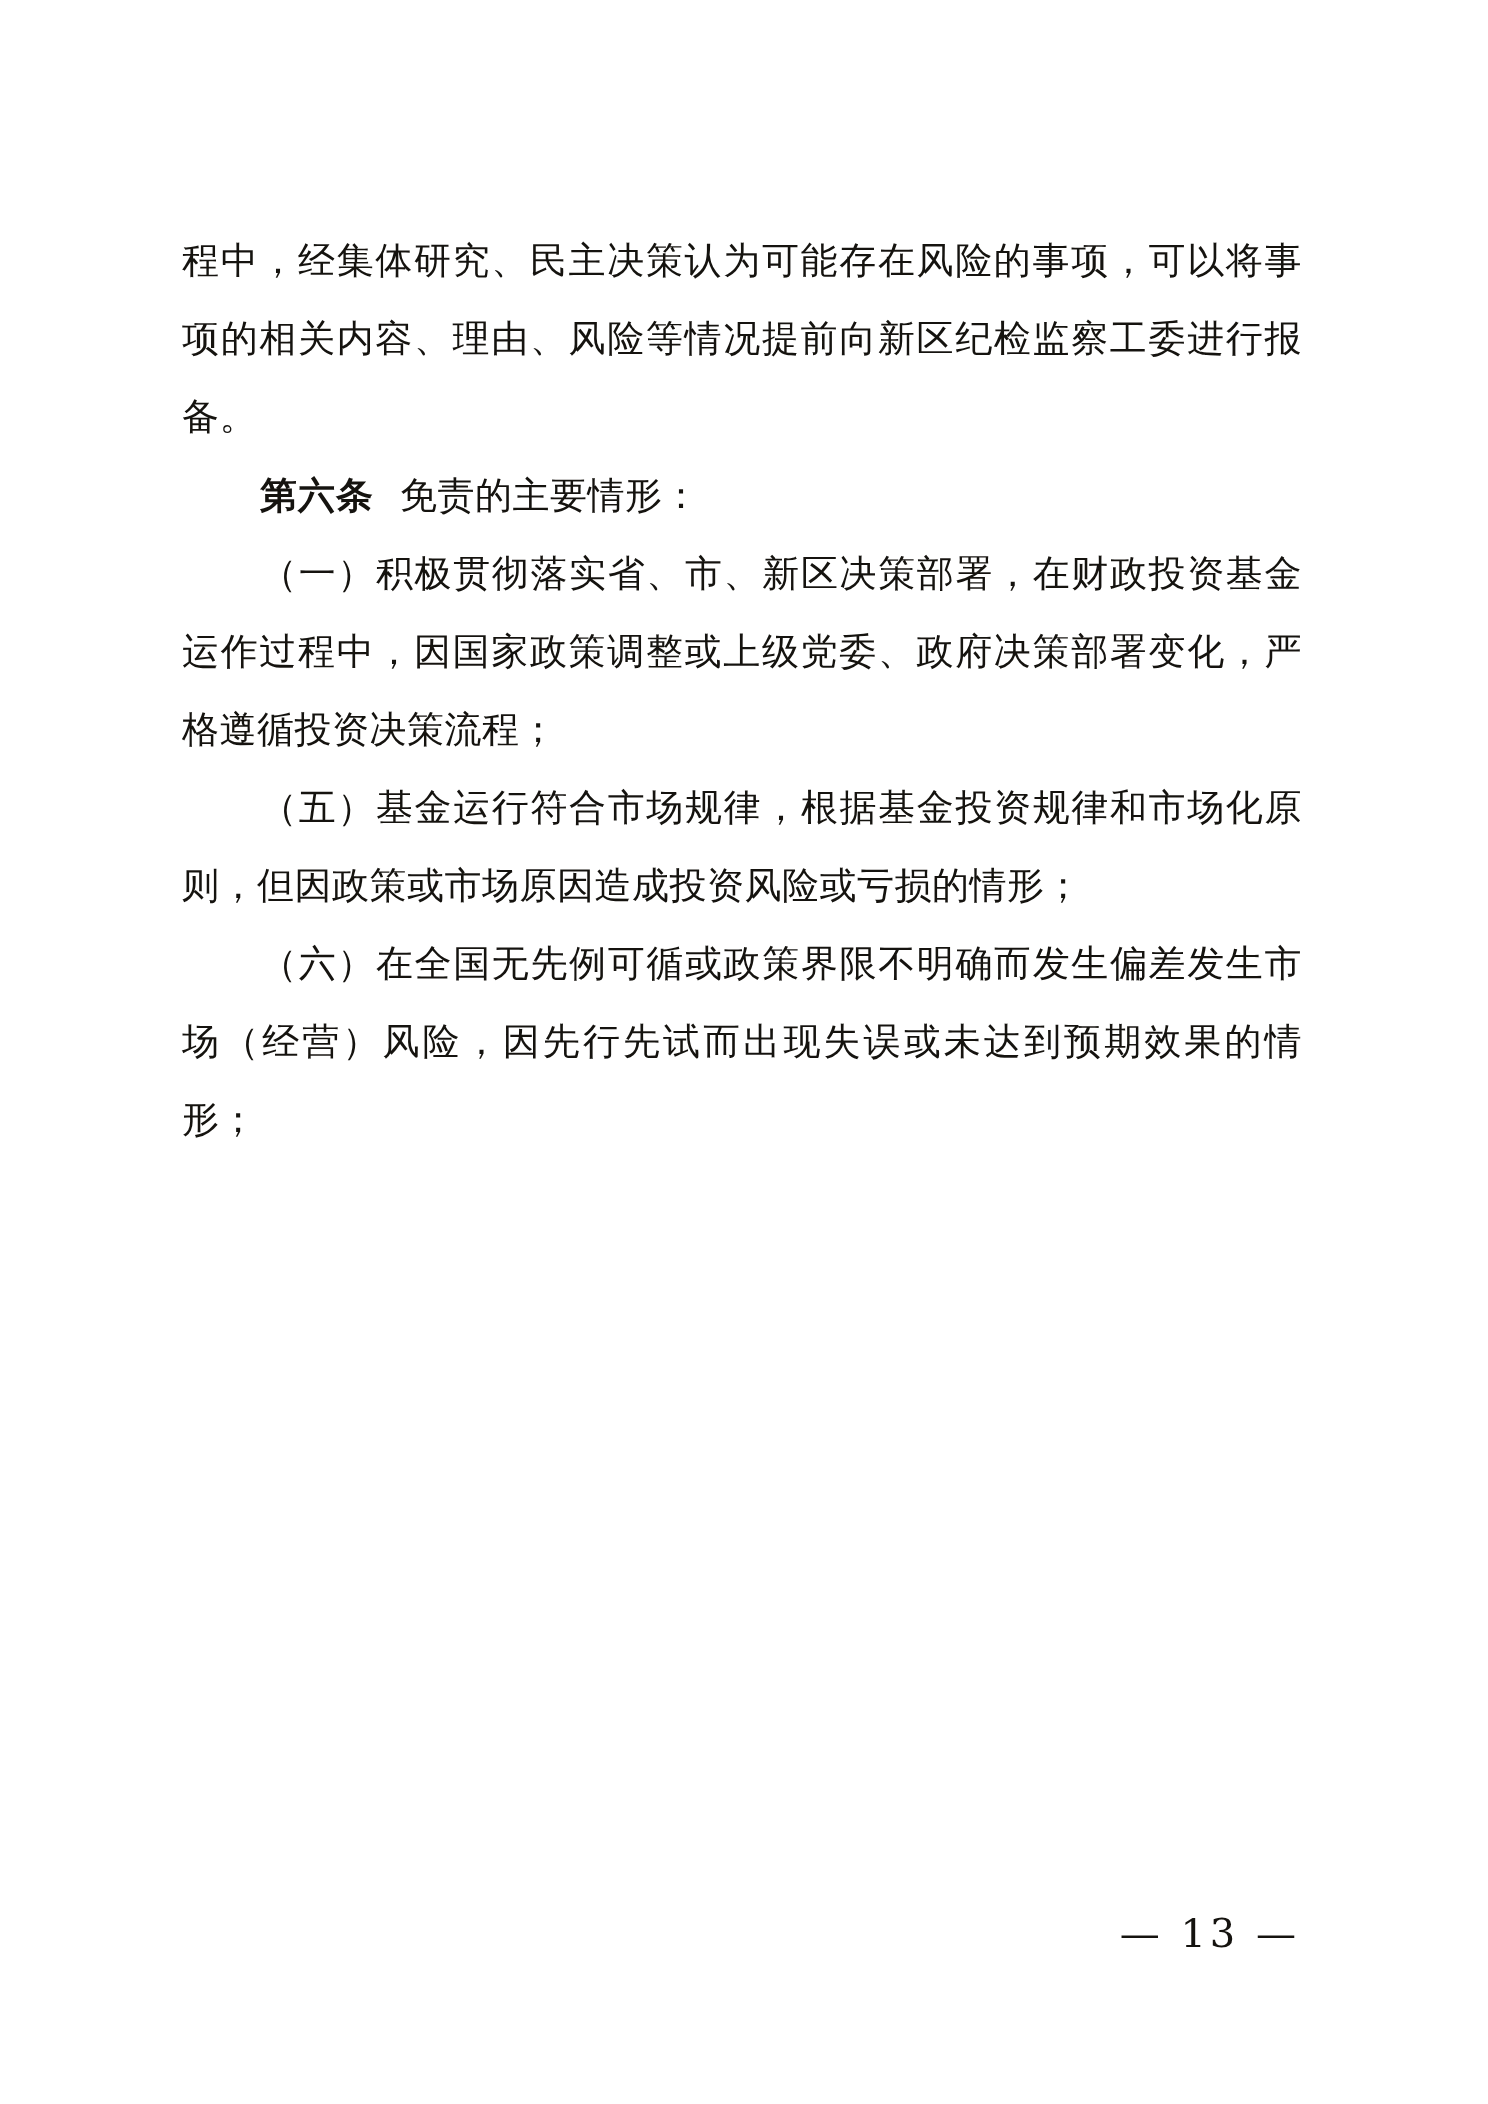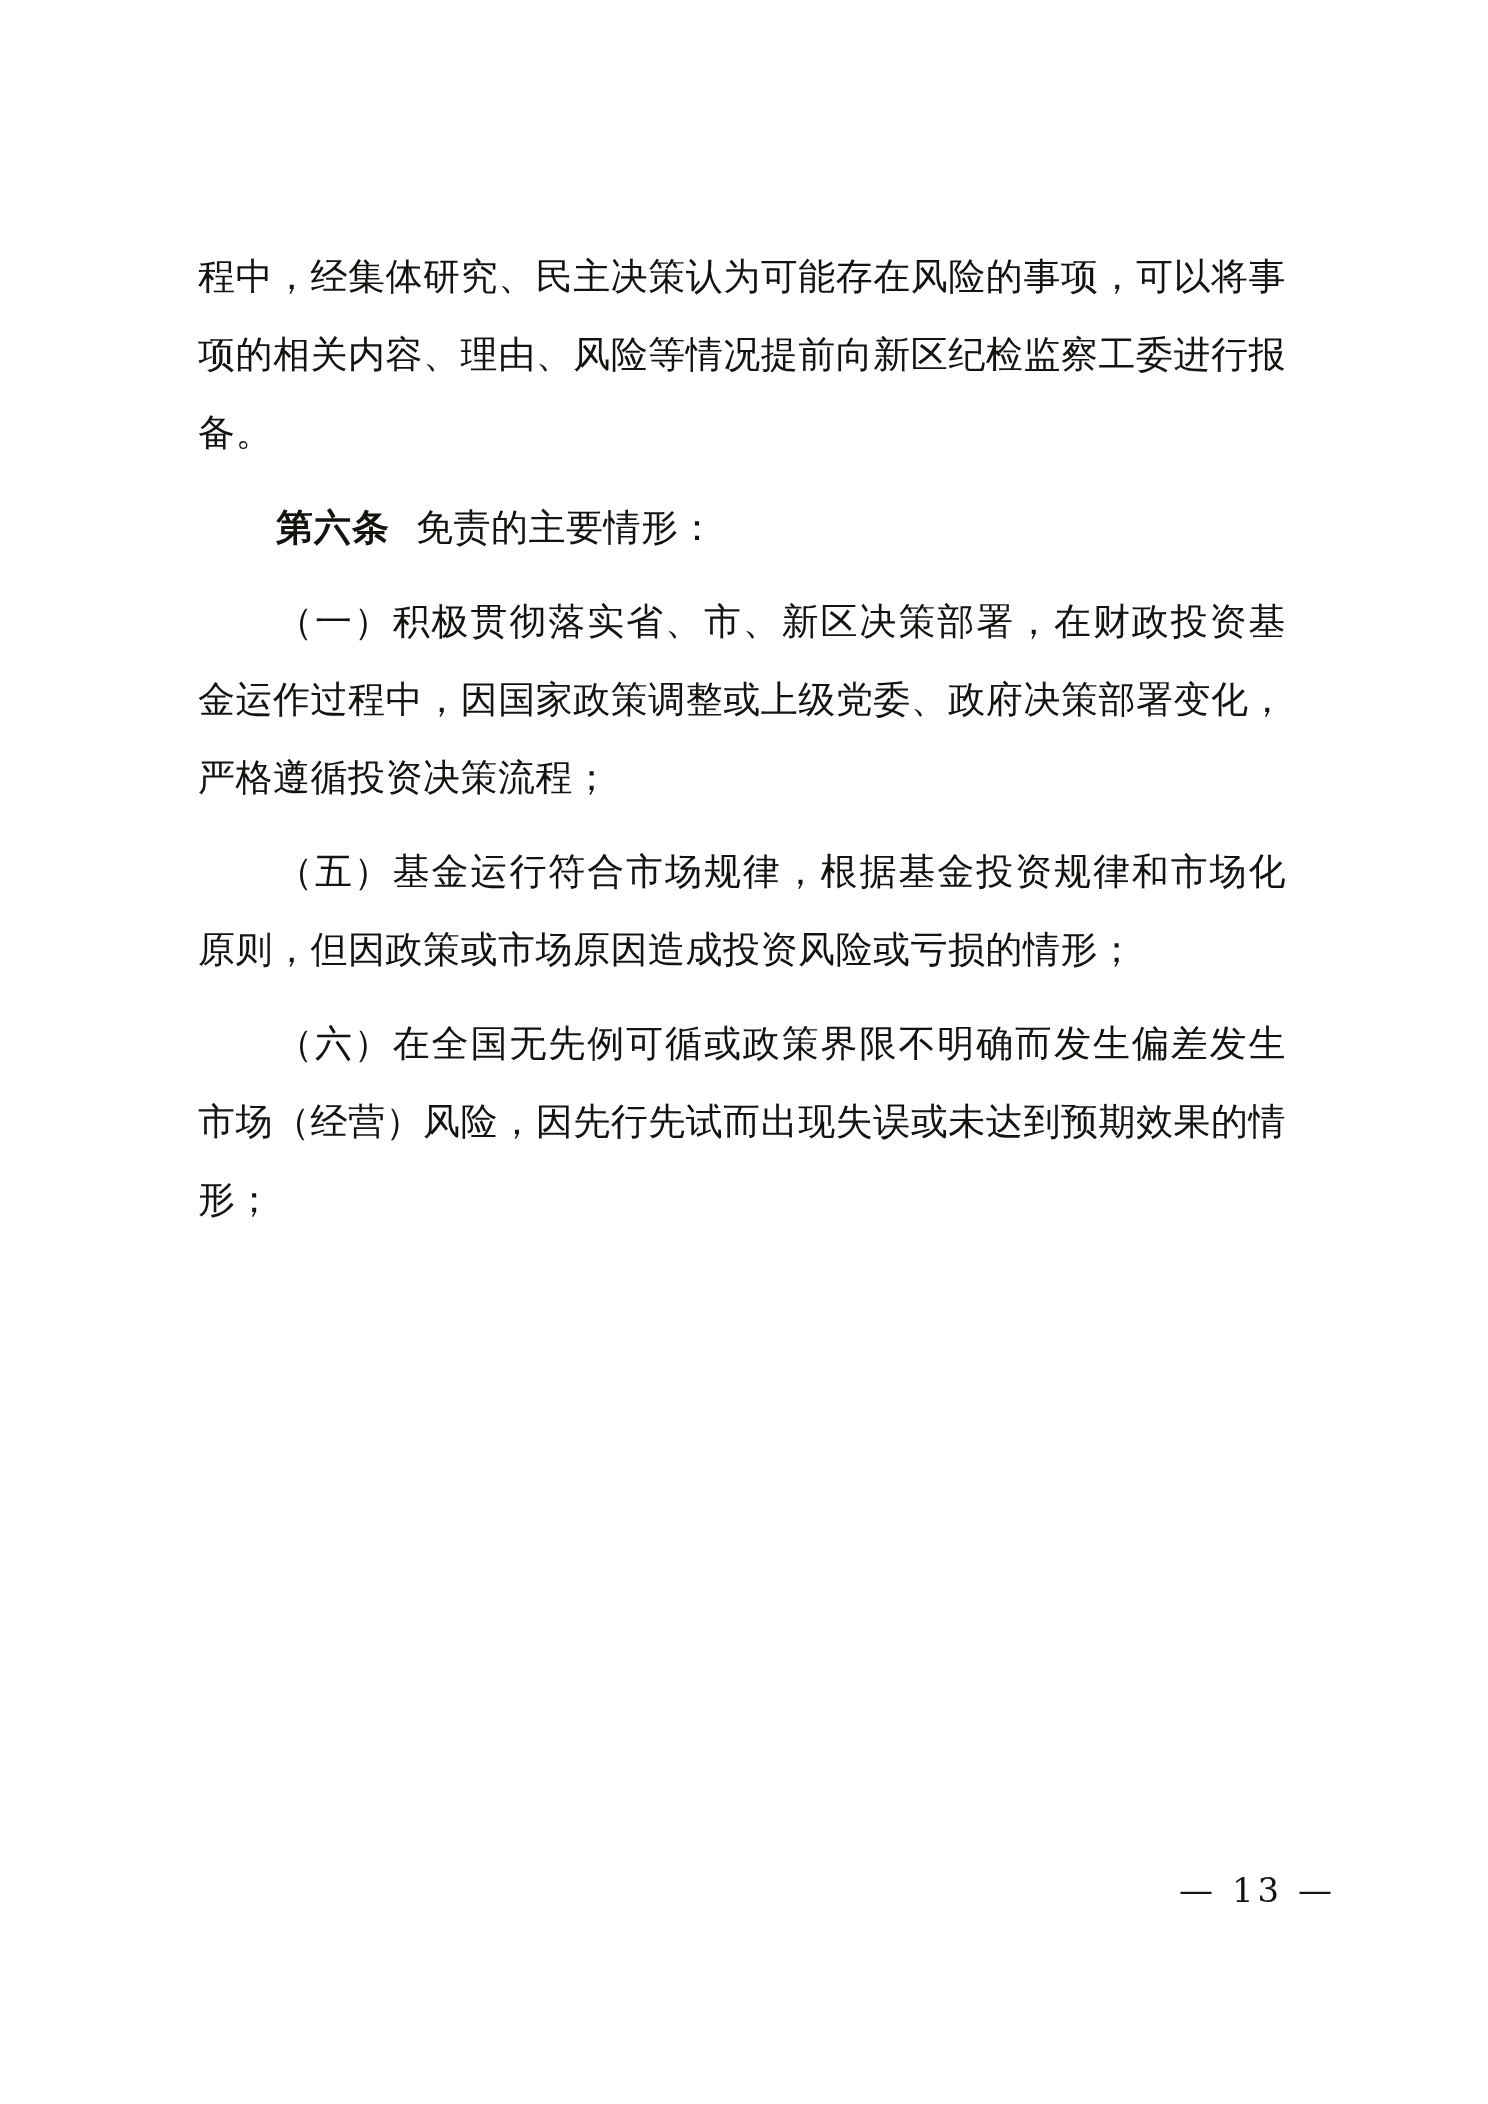--- a/index.html
+++ b/index.html
@@ -23,21 +23,21 @@
     height: 2104px;
     background: #ffffff;
   }
   .body-area {
     position: absolute;
     left: 182px;
     top: 222px;
     width: 1120px;
   }
   p.para {
-    margin: 16px;
+    margin: 0;
     font-size: 37px;
     line-height: 78px;
     text-align: justify;
     text-justify: inter-ideograph;
     letter-spacing: 0.5px;
     color: #15130f;
     font-family: "DejaVu Serif", "Liberation Serif", serif;
   }
   p.indent {
     text-indent: 78px;
@@ -46,28 +46,27 @@
     font-weight: bold;
     letter-spacing: 1px;
   }
   .gap-sm {
     display: inline-block;
     width: 26px;
   }
   .page-number {
     position: absolute;
     left: 0;
-    top: 1870px;
+    top: 1910px;
     width: 1300px;
     text-align: right;
-    font-size: 34px;
+    font-size: 40px;
     color: #15130f;
     letter-spacing: 4px;
     font-family: "DejaVu Serif", "Liberation Serif", serif;
-    padding-left: 36px;
   }
 </style>
 </head>
 <body>
 
 <div class="page">
 
   <div class="body-area">
 
     <p class="para">程中，经集体研究、民主决策认为可能存在风险的事项，可以将事项的相关内容、理由、风险等情况提前向新区纪检监察工委进行报备。</p>

